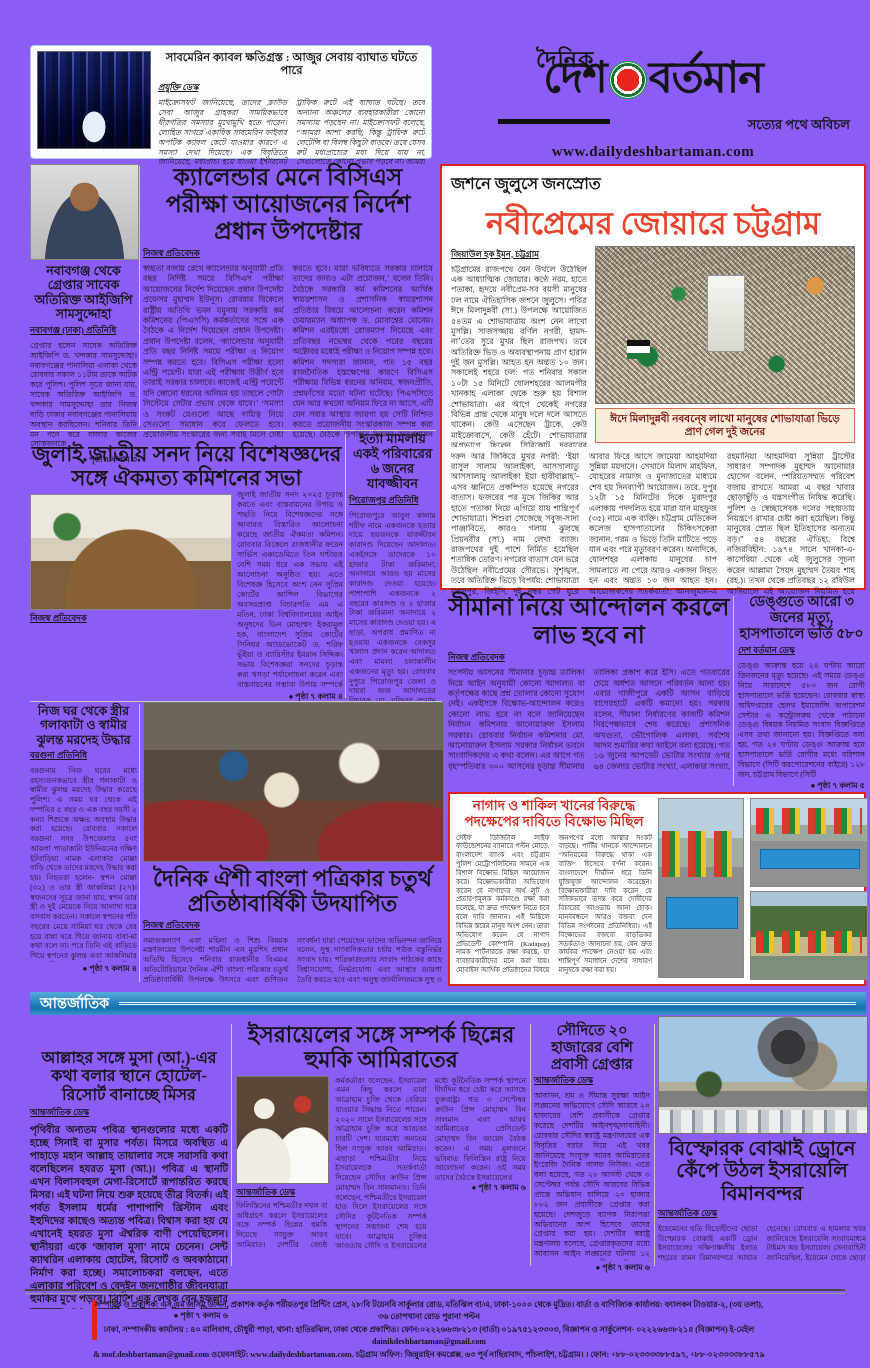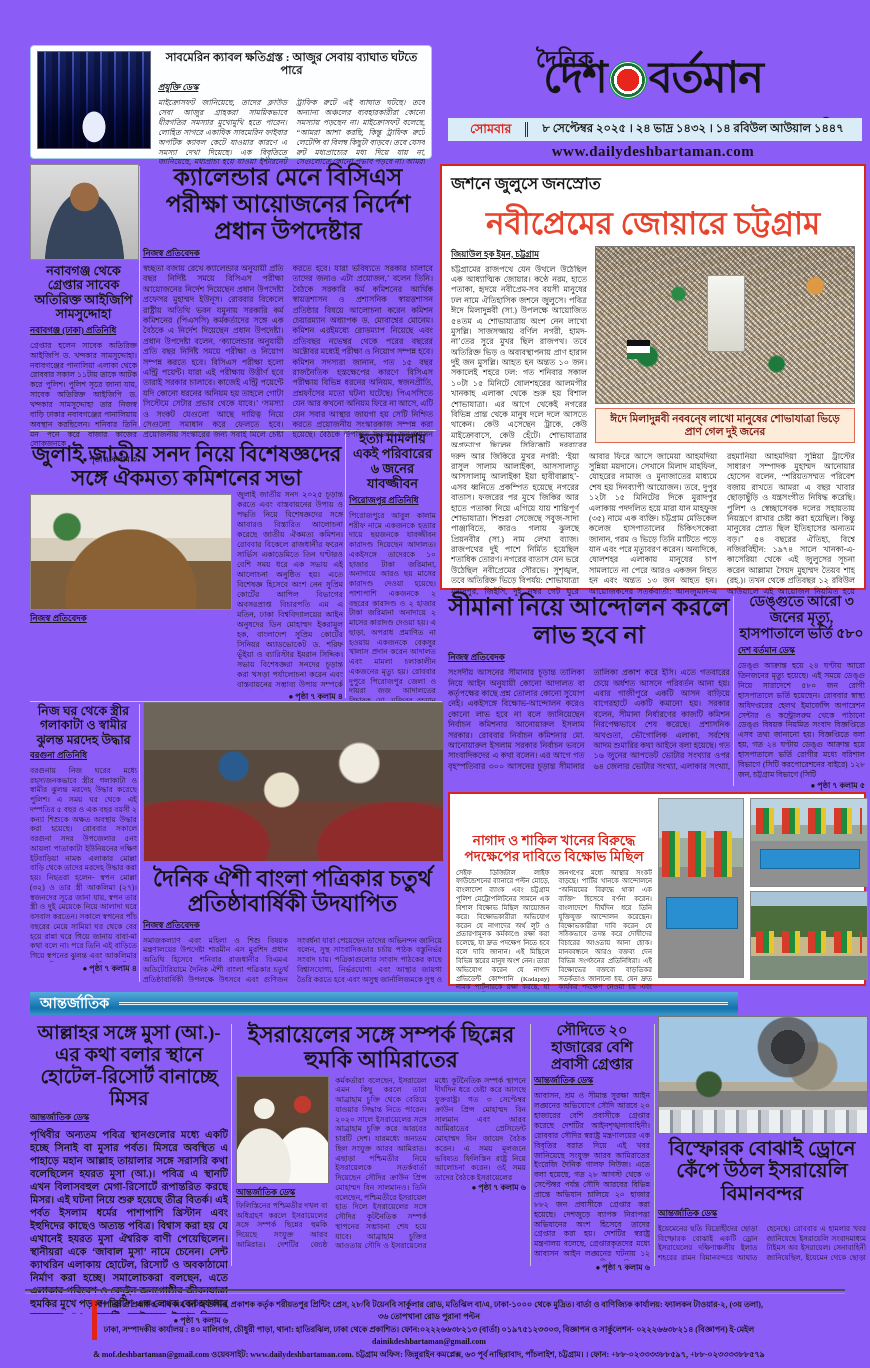--- a/index.html
+++ b/index.html
@@ -118,41 +118,41 @@
        radial-gradient(circle at 30% 40%, #2a5b8f 0 6%, rgba(0,0,0,0) 7%),
        radial-gradient(circle at 72% 38%, #f0ece2 0 8%, rgba(0,0,0,0) 9%),
        radial-gradient(ellipse at 15% 90%, #8f2b2b 0 22%, rgba(0,0,0,0) 23%),
        radial-gradient(ellipse at 85% 92%, #8f2b2b 0 22%, rgba(0,0,0,0) 23%),
        linear-gradient(180deg,#6e655a 0 30%,#57493d 30% 62%,#6e4034 62% 100%);}
   .oishee-h{font-size:22px;margin-top:4px;}
   .oishee-body{height:52px;margin-top:2px;}
 
   
   .protest{left:448px;top:792px;width:418px;height:194px;padding:4px 6px;display:flex;gap:6px;}
-  .protest-txt{width:196px;flex:none;margin-top:35px;}
+  .protest-txt{width:196px;flex:none;}
   .protest-h{font-size:13.6px;font-weight:bold;text-align:center;color:#d9261c;line-height:1.2;}
   .protest-body{font-size:6.8px;height:148px;margin-top:3px;}
   .p-photo1{width:84px;flex:none;height:178px;border:1px solid #888;
      background:
        linear-gradient(180deg,#b9cfdd 0 22%,#9fae9e 22% 38%,#8e8e8e 38% 100%);}
   .p-strip{position:absolute;left:4%;top:18%;width:92%;height:26%;
      background:repeating-linear-gradient(90deg,#d63b2a 0 7px,#1e8a3c 7px 13px,#e8c52a 13px 18px,rgba(0,0,0,0) 18px 26px);}
   .p-banner{position:absolute;left:8%;top:55%;width:84%;height:17%;background:#2a8fd0;border:1px solid #1668a0;}
   .p-stack{width:118px;flex:none;display:flex;flex-direction:column;gap:4px;}
   .p-photo2{height:88px;border:1px solid #888;background:linear-gradient(180deg,#bcd4e2 0 30%,#9aa89e 30% 48%,#909090 48% 100%);}
   .p-photo3{height:88px;border:1px solid #888;background:linear-gradient(180deg,#a9c4d6 0 16%,#4c6e3d 16% 52%,#c7b88c 52% 74%,#7c8d7c 74% 100%);}
 
   
-  .intlbar{left:30px;top:992px;width:708px;height:23px;display:flex;align-items:center;
+  .intlbar{left:30px;top:992px;width:836px;height:23px;display:flex;align-items:center;
      background:linear-gradient(180deg,#55aadb 0%,#1272ad 70%,#3a95c9 100%);color:#fff;}
   .intlbar .lbl{font-weight:bold;font-size:14.5px;padding:0 10px;}
   .intlbar .rule{flex:1;border-top:3px double #e8f4fb;margin-right:10px;height:0;}
 
   .egypt{left:30px;top:1022px;width:198px;height:246px;}
-  .egypt-h{font-size:19px;}
+  .egypt-h{font-size:16px;margin-top:27px;}
   .egypt-body{font-size:10px;font-weight:bold;}
 
   .uae{left:236px;top:1022px;width:290px;height:246px;}
   .uae-h{font-size:22px;}
   .uae-flow{height:180px;margin-top:3px;column-count:3;column-gap:8px;column-fill:auto;}
   .uae-photo{width:100%;height:106px;border:1px solid #777;margin-bottom:3px;
      background:
        radial-gradient(circle at 30% 30%, #f2efe6 0 10%, rgba(0,0,0,0) 11%),
        radial-gradient(circle at 72% 26%, #c03a30 0 8%, rgba(0,0,0,0) 9%),
        radial-gradient(ellipse at 28% 85%, #efece4 0 30%, rgba(0,0,0,0) 31%),
@@ -204,25 +204,20 @@
   <div class="abs mast">
     <div class="mast-daily">দৈনিক</div>
     <div class="mast-title">
       <span>দেশ</span>
       <span class="mast-logo"></span>
       <span>বর্তমান</span>
     </div>
     <div class="mast-bar"></div>
     <div class="mast-tagline">সত্যের পথে অবিচল</div>
   </div>
-  <div class="abs datebar">
-    <span class="day">সোমবার</span>
-    <span class="sep"></span>
-    <span class="dt">৮ সেপ্টেম্বর ২০২৫ । ২৪ ভাদ্র ১৪৩২ । ১৪ রবিউল আউয়াল ১৪৪৭</span>
-  </div>
   <div class="abs website">www.dailydeshbartaman.com</div>
 
   <div class="abs igp">
     <div class="photo igp-photo"></div>
     <div class="hl igp-h">নবাবগঞ্জ থেকে গ্রেপ্তার সাবেক অতিরিক্ত আইজিপি সামসুদ্দোহা</div>
     <div class="byline igp-by">নবাবগঞ্জ (ঢাকা) প্রতিনিধি</div>
     <div class="jtext" style="font-size:7.6px;height:112px;">গ্রেপ্তার হলেন সাবেক অতিরিক্ত আইজিপি ড. খন্দকার সামসুদ্দোহা। নবাবগঞ্জের পানালিয়া এলাকা থেকে রোববার সকাল ১১টায় তাকে আটক করে পুলিশ। পুলিশ সূত্রে জানা যায়, সাবেক অতিরিক্ত আইজিপি ড. খন্দকার সামসুদ্দোহা তার নিজস্ব বাড়ি ঢাকার নবাবগঞ্জের পানালিয়ায় অবস্থান করছিলেন। শনিবার তিনি মন পনে করে বাজার কাজের লোকজনকে</div>
     <div class="jump">● পৃষ্ঠা ৭ কলাম ৩</div>
   </div>
 

